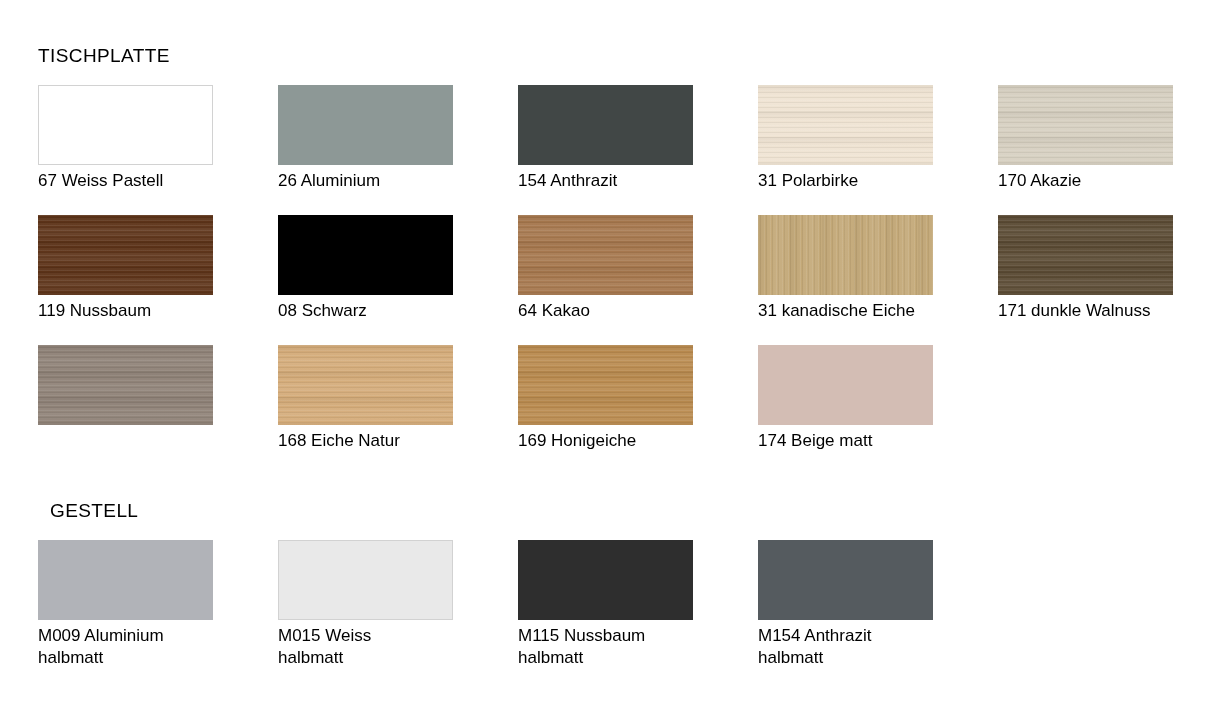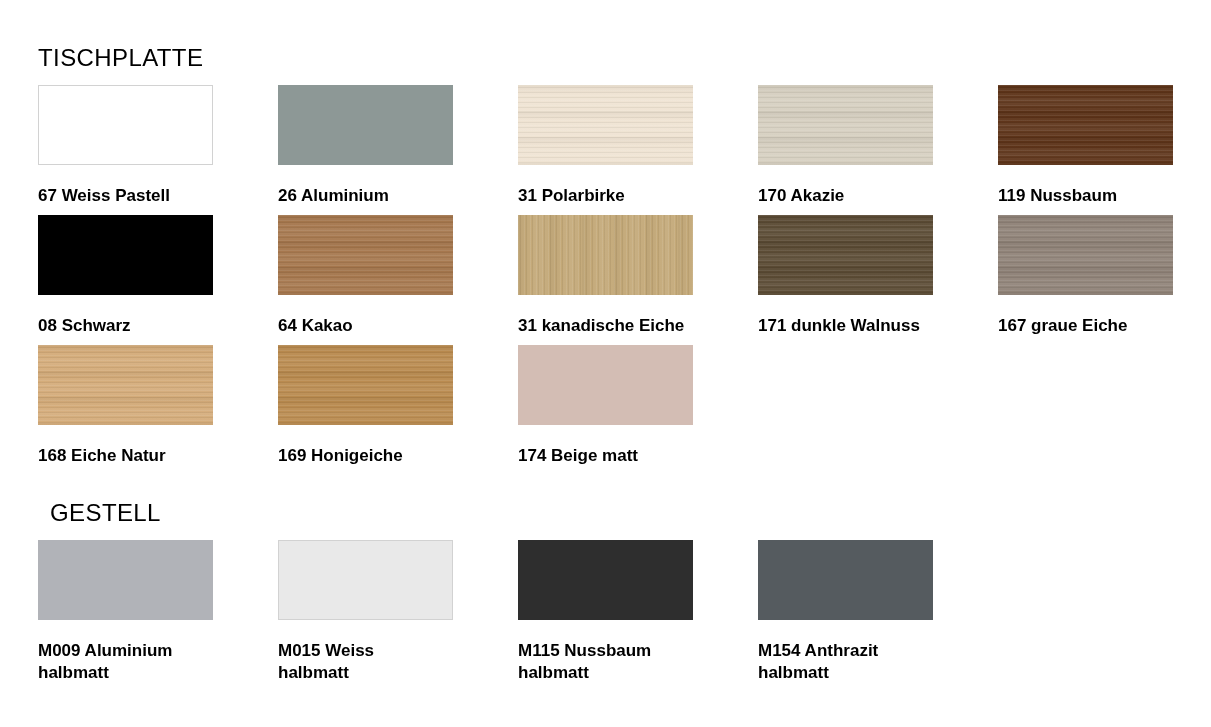--- a/index.html
+++ b/index.html
@@ -17,21 +17,21 @@
     position: relative;
   }
   .sheet {
     position: relative;
     width: 1211px;
     height: 727px;
     box-sizing: border-box;
     padding: 0 0 0 38px;
   }
   .section-title {
-    font-size: 24px;
+    font-size: 19px;
     font-weight: 400;
     letter-spacing: 0.4px;
     line-height: 1;
     color: #000;
     margin: 0;
     white-space: pre;
   }
   #tischplatte-title { position: absolute; left: 38px; top: 46px; }
   #gestell-title     { position: absolute; left: 50px; top: 501px; }
 
@@ -115,43 +115,46 @@
       rgba(0,0,0,0.00) 11px,
       rgba(255,255,255,0.05) 20px,
       rgba(0,0,0,0.00) 32px
     );
   }
 
   .swatch-label {
     font-size: 17px;
     line-height: 22px;
     color: #000;
-    margin-top: 20px;
+    margin-top: 5px;
     width: 215px;
     white-space: pre-line;
-    font-weight: bold;
   }
 </style>
 </head>
 <body>
 
 <div class="sheet">
 
   <h1 class="section-title" id="tischplatte-title">TISCHPLATTE</h1>
 
   <div class="grid" id="tischplatte-grid">
       <div class="swatch-cell">
         <div class="swatch bordered" style="background-color: rgb(255, 255, 255);"></div>
         <div class="swatch-label">67 Weiss Pastell</div>
       </div>
       <div class="swatch-cell">
         <div class="swatch" style="background-color: rgb(141, 152, 150);"></div>
         <div class="swatch-label">26 Aluminium</div>
       </div>
       <div class="swatch-cell">
+        <div class="swatch" style="background-color: rgb(65, 71, 70);"></div>
+        <div class="swatch-label">154 Anthrazit</div>
+      </div>
+      <div class="swatch-cell">
         <div class="swatch wood" style="background-color: rgb(239, 227, 210);"></div>
         <div class="swatch-label">31 Polarbirke</div>
       </div>
       <div class="swatch-cell">
         <div class="swatch wood" style="background-color: rgb(214, 207, 192);"></div>
         <div class="swatch-label">170 Akazie</div>
       </div>
       <div class="swatch-cell">
         <div class="swatch wood" style="background-color: rgb(93, 51, 24);"></div>
         <div class="swatch-label">119 Nussbaum</div>
@@ -167,21 +170,20 @@
       <div class="swatch-cell">
         <div class="swatch wood wood-v" style="background-color: rgb(195, 168, 119);"></div>
         <div class="swatch-label">31 kanadische Eiche</div>
       </div>
       <div class="swatch-cell">
         <div class="swatch wood" style="background-color: rgb(90, 74, 51);"></div>
         <div class="swatch-label">171 dunkle Walnuss</div>
       </div>
       <div class="swatch-cell">
         <div class="swatch wood" style="background-color: rgb(142, 129, 118);"></div>
-        <div class="swatch-label">167 graue Eiche</div>
       </div>
       <div class="swatch-cell">
         <div class="swatch wood" style="background-color: rgb(212, 171, 121);"></div>
         <div class="swatch-label">168 Eiche Natur</div>
       </div>
       <div class="swatch-cell">
         <div class="swatch wood" style="background-color: rgb(185, 138, 78);"></div>
         <div class="swatch-label">169 Honigeiche</div>
       </div>
       <div class="swatch-cell">

